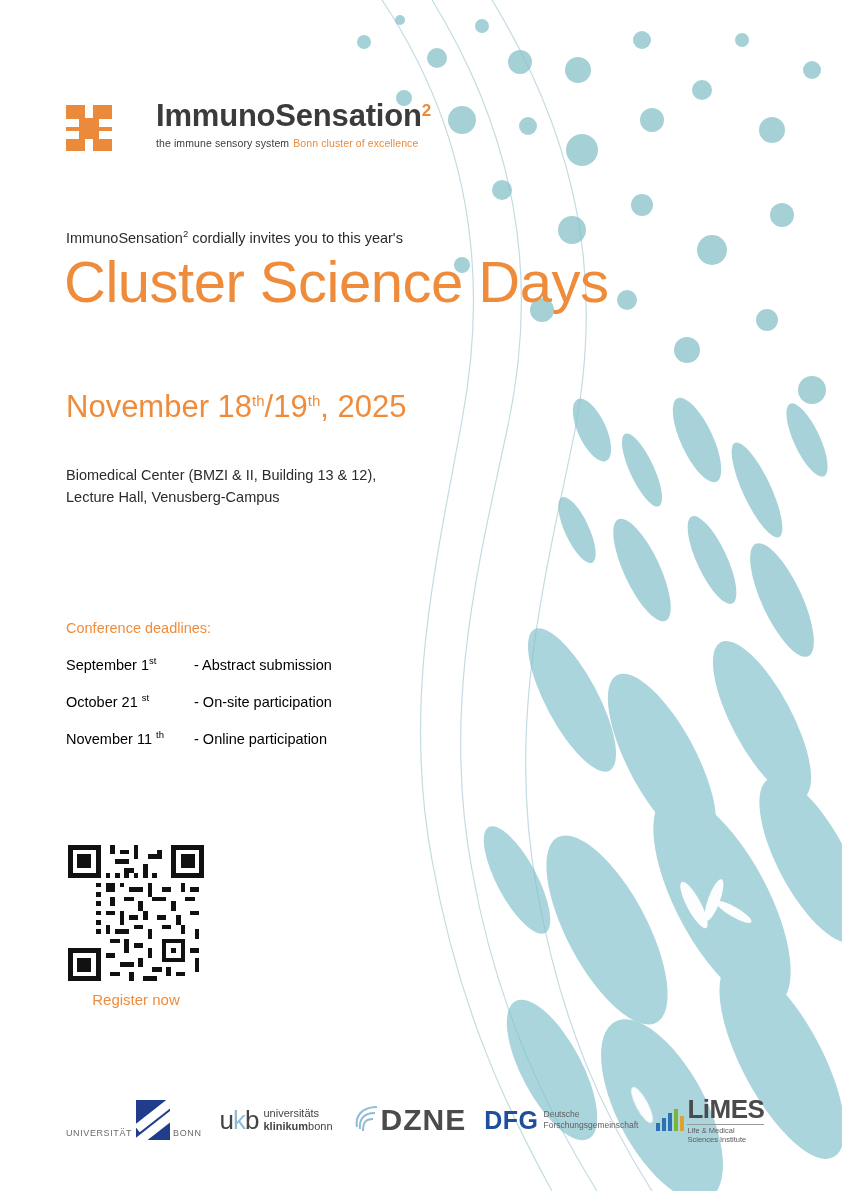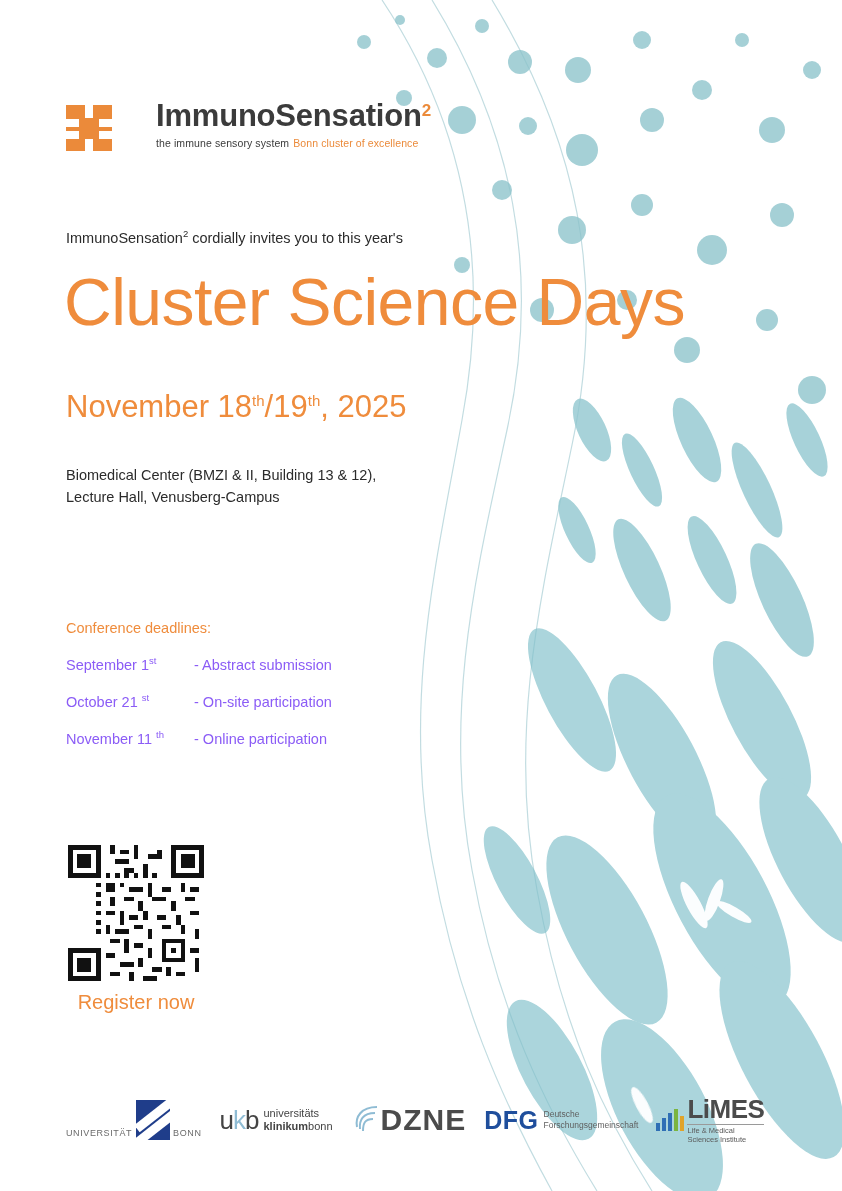--- a/index.html
+++ b/index.html
@@ -97,22 +97,22 @@
     left: 66px;
     top: 228px;
     font-size: 14.5px;
     color: #2b2b2b;
   }
   .invite sup { font-size: 9.5px; }
 
   .title {
     position: absolute;
     left: 64px;
-    top: 268px;
-    font-size: 66px;
+    top: 252px;
+    font-size: 58px;
     color: #ef8c3c;
     letter-spacing: -0.5px;
     font-weight: normal;
     line-height: 1.05;
   }
 
   .dates {
     position: absolute;
     left: 66px;
     top: 389px;
@@ -137,21 +137,21 @@
     left: 66px;
     top: 620px;
     font-size: 14.5px;
     color: #ef8c3c;
   }
   .deadlines {
     position: absolute;
     left: 66px;
     top: 655px;
     font-size: 14.5px;
-    color: #8b5cf6;
+    color: #000000;
   }
   .deadline-row {
     display: flex;
     align-items: baseline;
     height: 37px;
   }
   .deadline-date {
     width: 128px;
     flex: 0 0 auto;
     white-space: nowrap;
@@ -166,21 +166,21 @@
     top: 845px;
   }
   .qr {
     width: 136px;
     height: 136px;
     display: block;
     background: #ffffff;
   }
   .register {
     margin-top: 10px;
-    font-size: 20px;
+    font-size: 15px;
     color: #ef8c3c;
     text-align: center;
     width: 136px;
   }
 
   
   .footer {
     position: absolute;
     left: 66px;
     top: 1090px;

